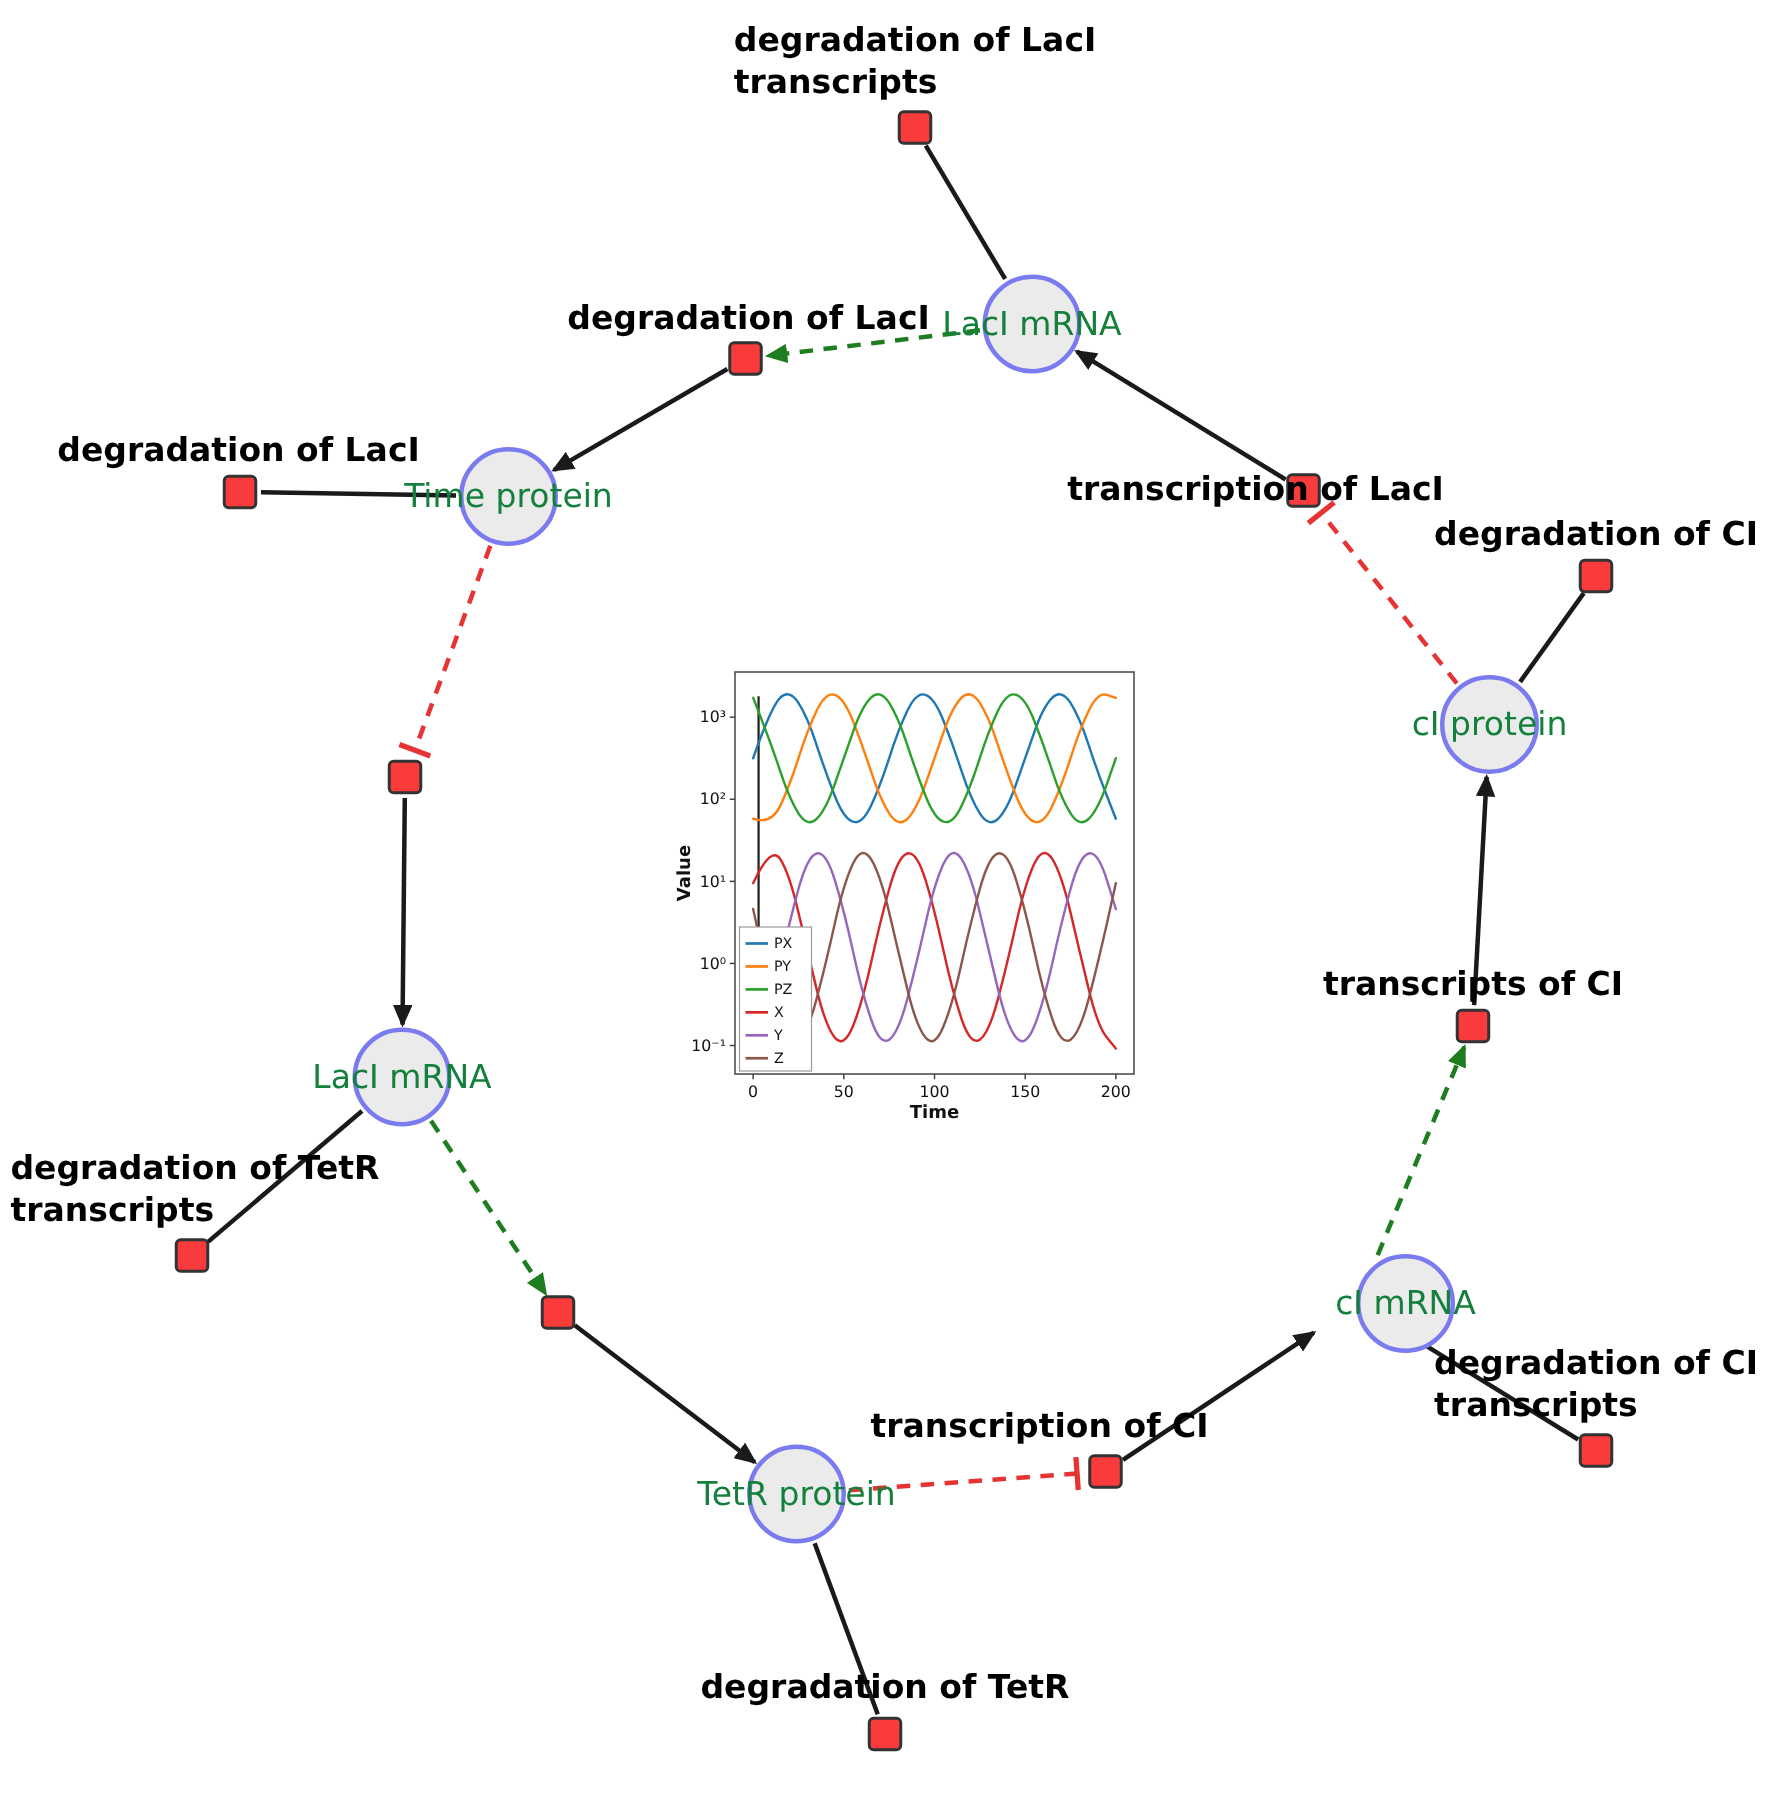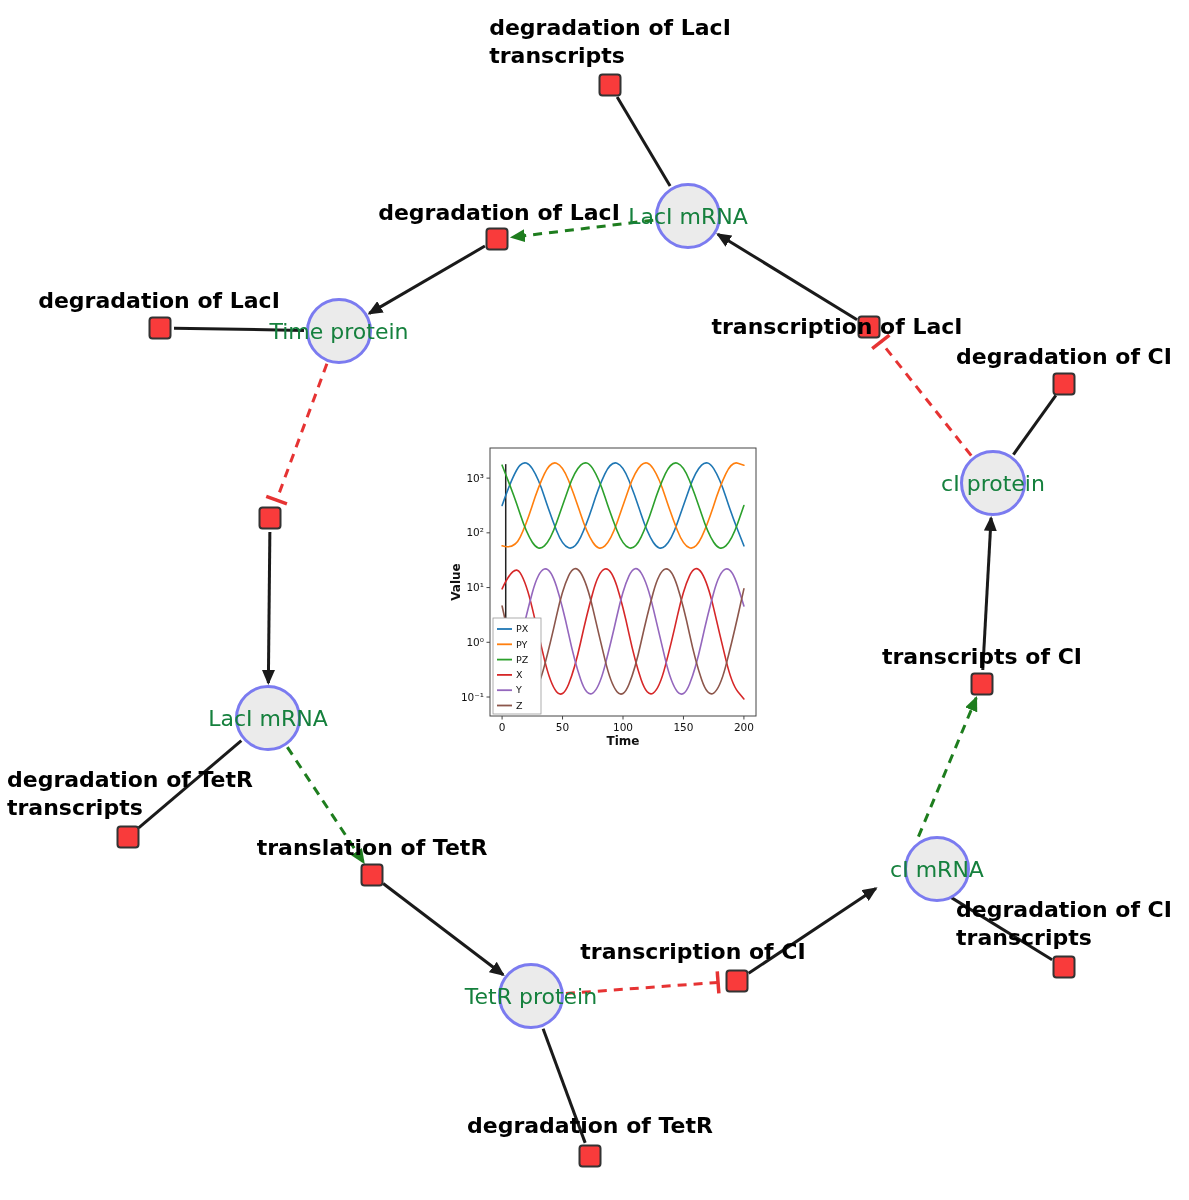--- a/index.html
+++ b/index.html
@@ -98,23 +98,20 @@
       <div class="reaction" style="left: 982px; top: 684px;"></div>
       <div class="rxn-label" style="left: 982px; top: 657px;">
         <div>transcripts of CI</div>
       </div>
       <div class="reaction" style="left: 128px; top: 837px;"></div>
       <div class="rxn-label" style="left: 130px; top: 794px;">
         <div>degradation of TetR</div>
         <div>transcripts</div>
       </div>
       <div class="reaction" style="left: 372px; top: 875px;"></div>
-      <div class="rxn-label" style="left: 372px; top: 848px;">
-        <div>translation of TetR</div>
-      </div>
       <div class="reaction" style="left: 737px; top: 981px;"></div>
       <div class="rxn-label" style="left: 693px; top: 952px;">
         <div>transcription of CI</div>
       </div>
       <div class="reaction" style="left: 1064px; top: 967px;"></div>
       <div class="rxn-label" style="left: 1064px; top: 924px;">
         <div>degradation of CI</div>
         <div>transcripts</div>
       </div>
       <div class="reaction" style="left: 590px; top: 1156px;"></div>

